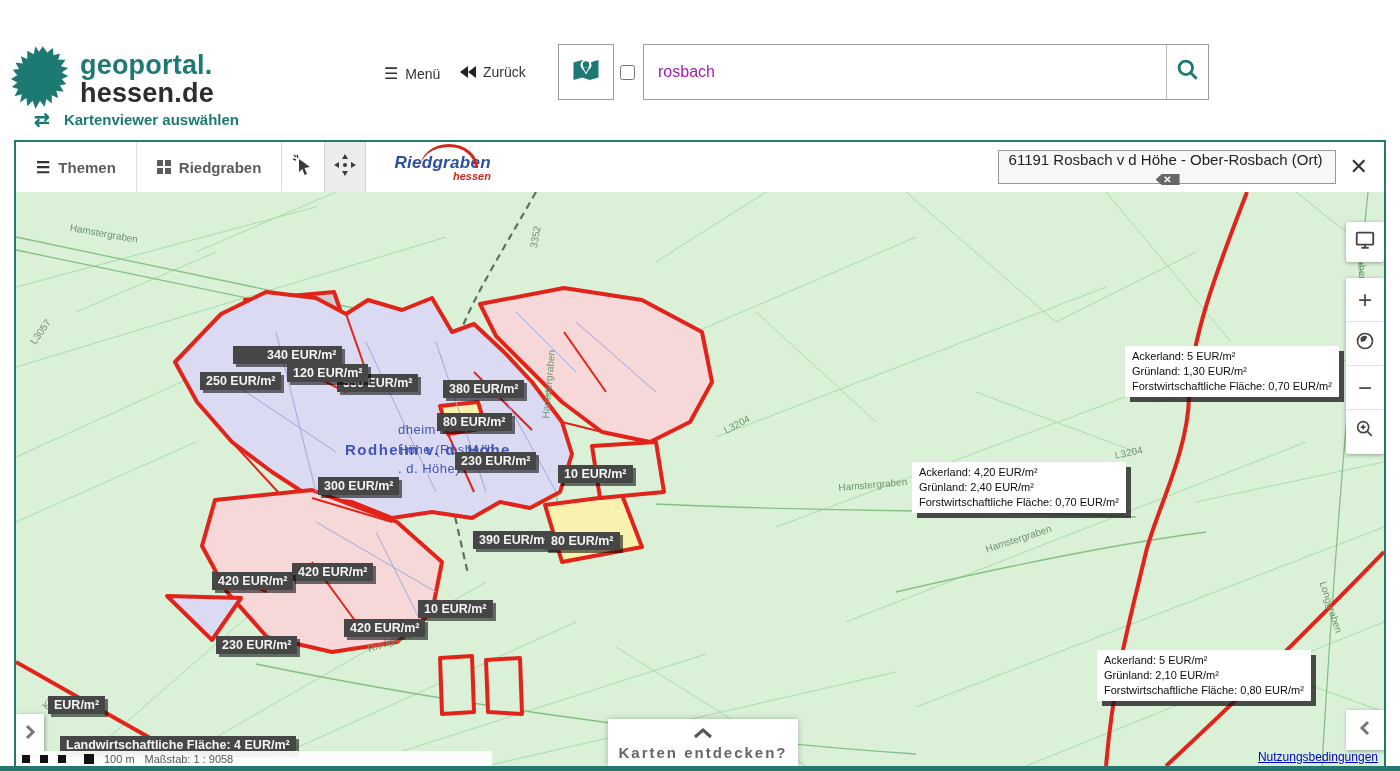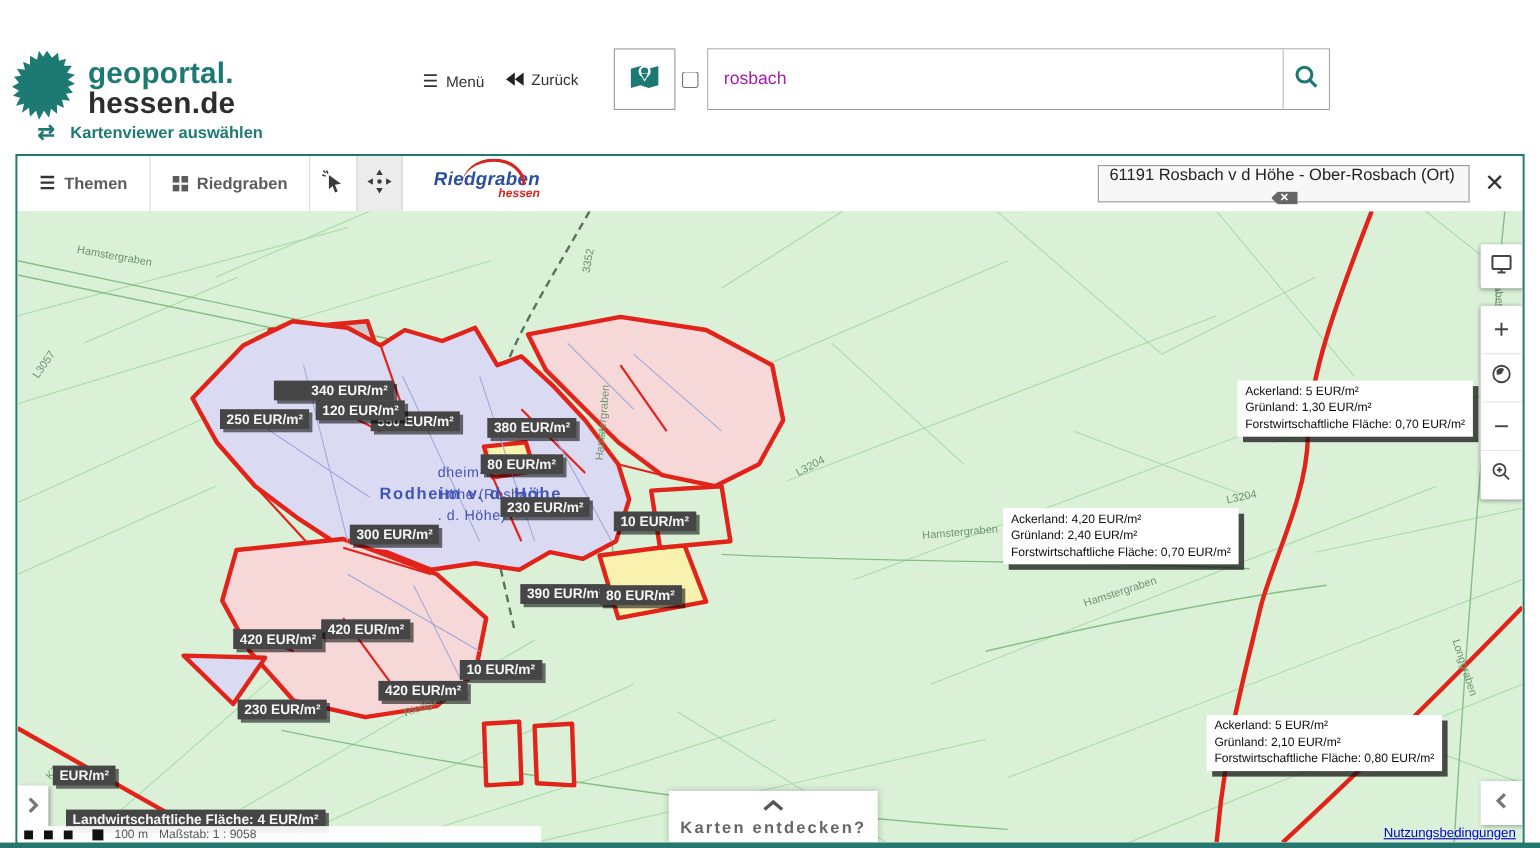--- a/index.html
+++ b/index.html
@@ -313,21 +313,21 @@
       <span class="streetlbl" style="left:1098px;top:258px; transform:rotate(-12deg);">L3204</span>
       <span class="streetlbl" style="left:524px; top:226px; transform:rotate(-85deg);">Hamstergraben</span>
       <span class="streetlbl" style="left:822px; top:290px; transform:rotate(-5deg);">Hamstergraben</span>
       <span class="streetlbl" style="left:968px; top:352px; transform:rotate(-18deg);">Hamstergraben</span>
       <span class="streetlbl" style="left:350px; top:452px; transform:rotate(-20deg);">Riedgraben</span>
       <span class="streetlbl" style="left:716px; top:560px; transform:rotate(-3deg);">Riedgraben</span>
       <span class="streetlbl" style="left:24px;  top:512px; transform:rotate(-48deg);">K7</span>
       <span class="streetlbl" style="left:1348px;top:36px;  transform:rotate(85deg);">Longgraben</span>
       <span class="streetlbl" style="left:1312px;top:388px; transform:rotate(72deg);">Longgraben</span>
 
-      <div class="chip" style="left:233px; top:154px;padding-left:34px;">340 EUR/m²</div>
+      <div class="chip" style="left:217px; top:154px;padding-left:34px;">340 EUR/m²</div>
       <div class="chip" style="left:184px; top:180px;">250 EUR/m²</div>
       <div class="chip" style="left:321px; top:182px;">550 EUR/m²</div>
       <div class="chip" style="left:271px; top:172px;">120 EUR/m²</div>
       <div class="chip" style="left:427px; top:188px;text-align:center;">380 EUR/m²</div>
       <div class="chip" style="left:421px; top:221px;">80 EUR/m²</div>
       <div class="chip" style="left:439px; top:260px;">230 EUR/m²</div>
       <div class="chip" style="left:542px; top:273px;">10 EUR/m²</div>
       <div class="chip" style="left:302px; top:285px;">300 EUR/m²</div>
       <div class="chip" style="left:457px; top:339px;">390 EUR/m²</div>
       <div class="chip" style="left:529px; top:340px;">80 EUR/m²</div>

